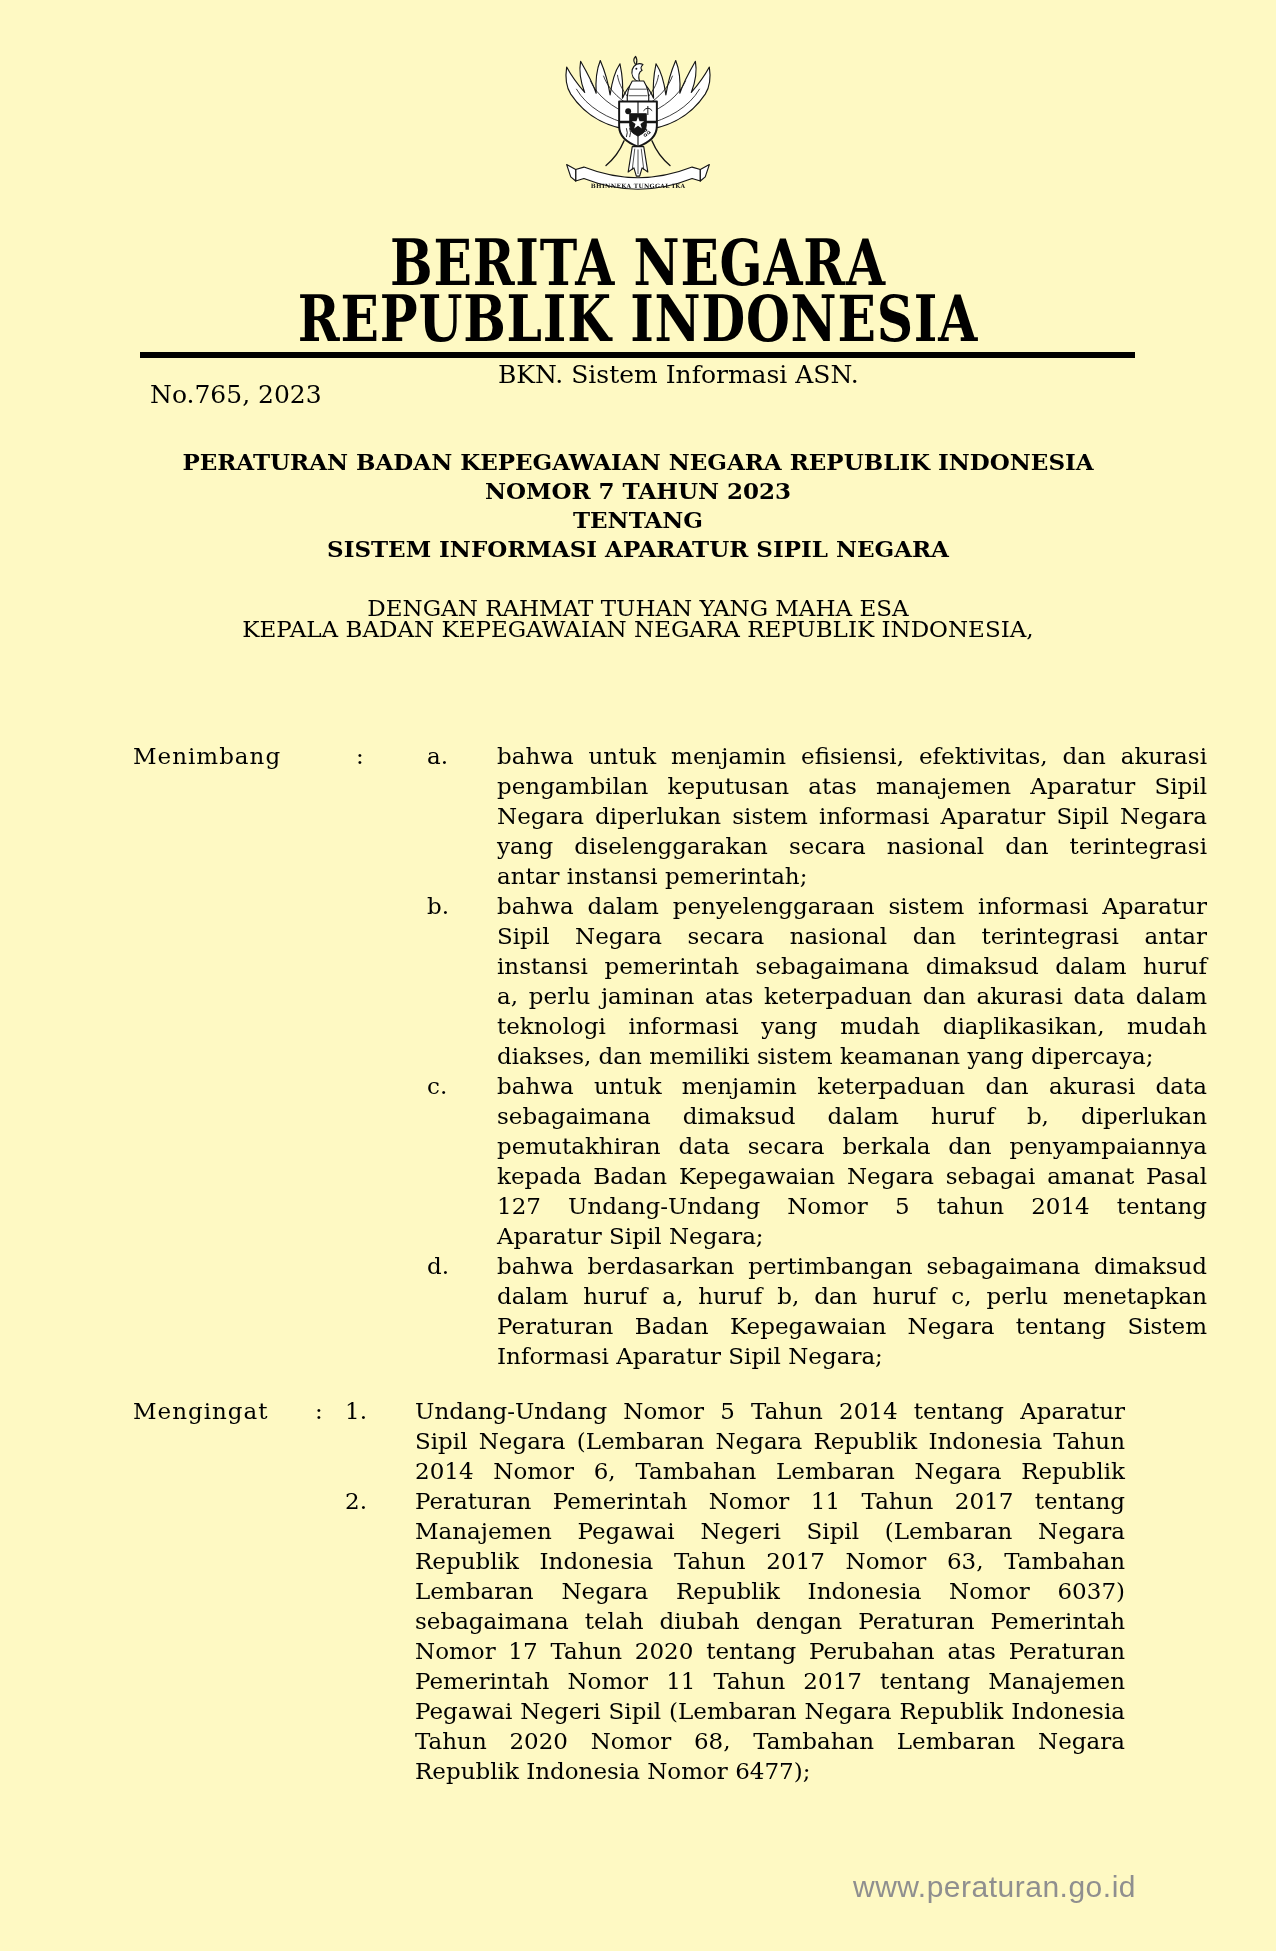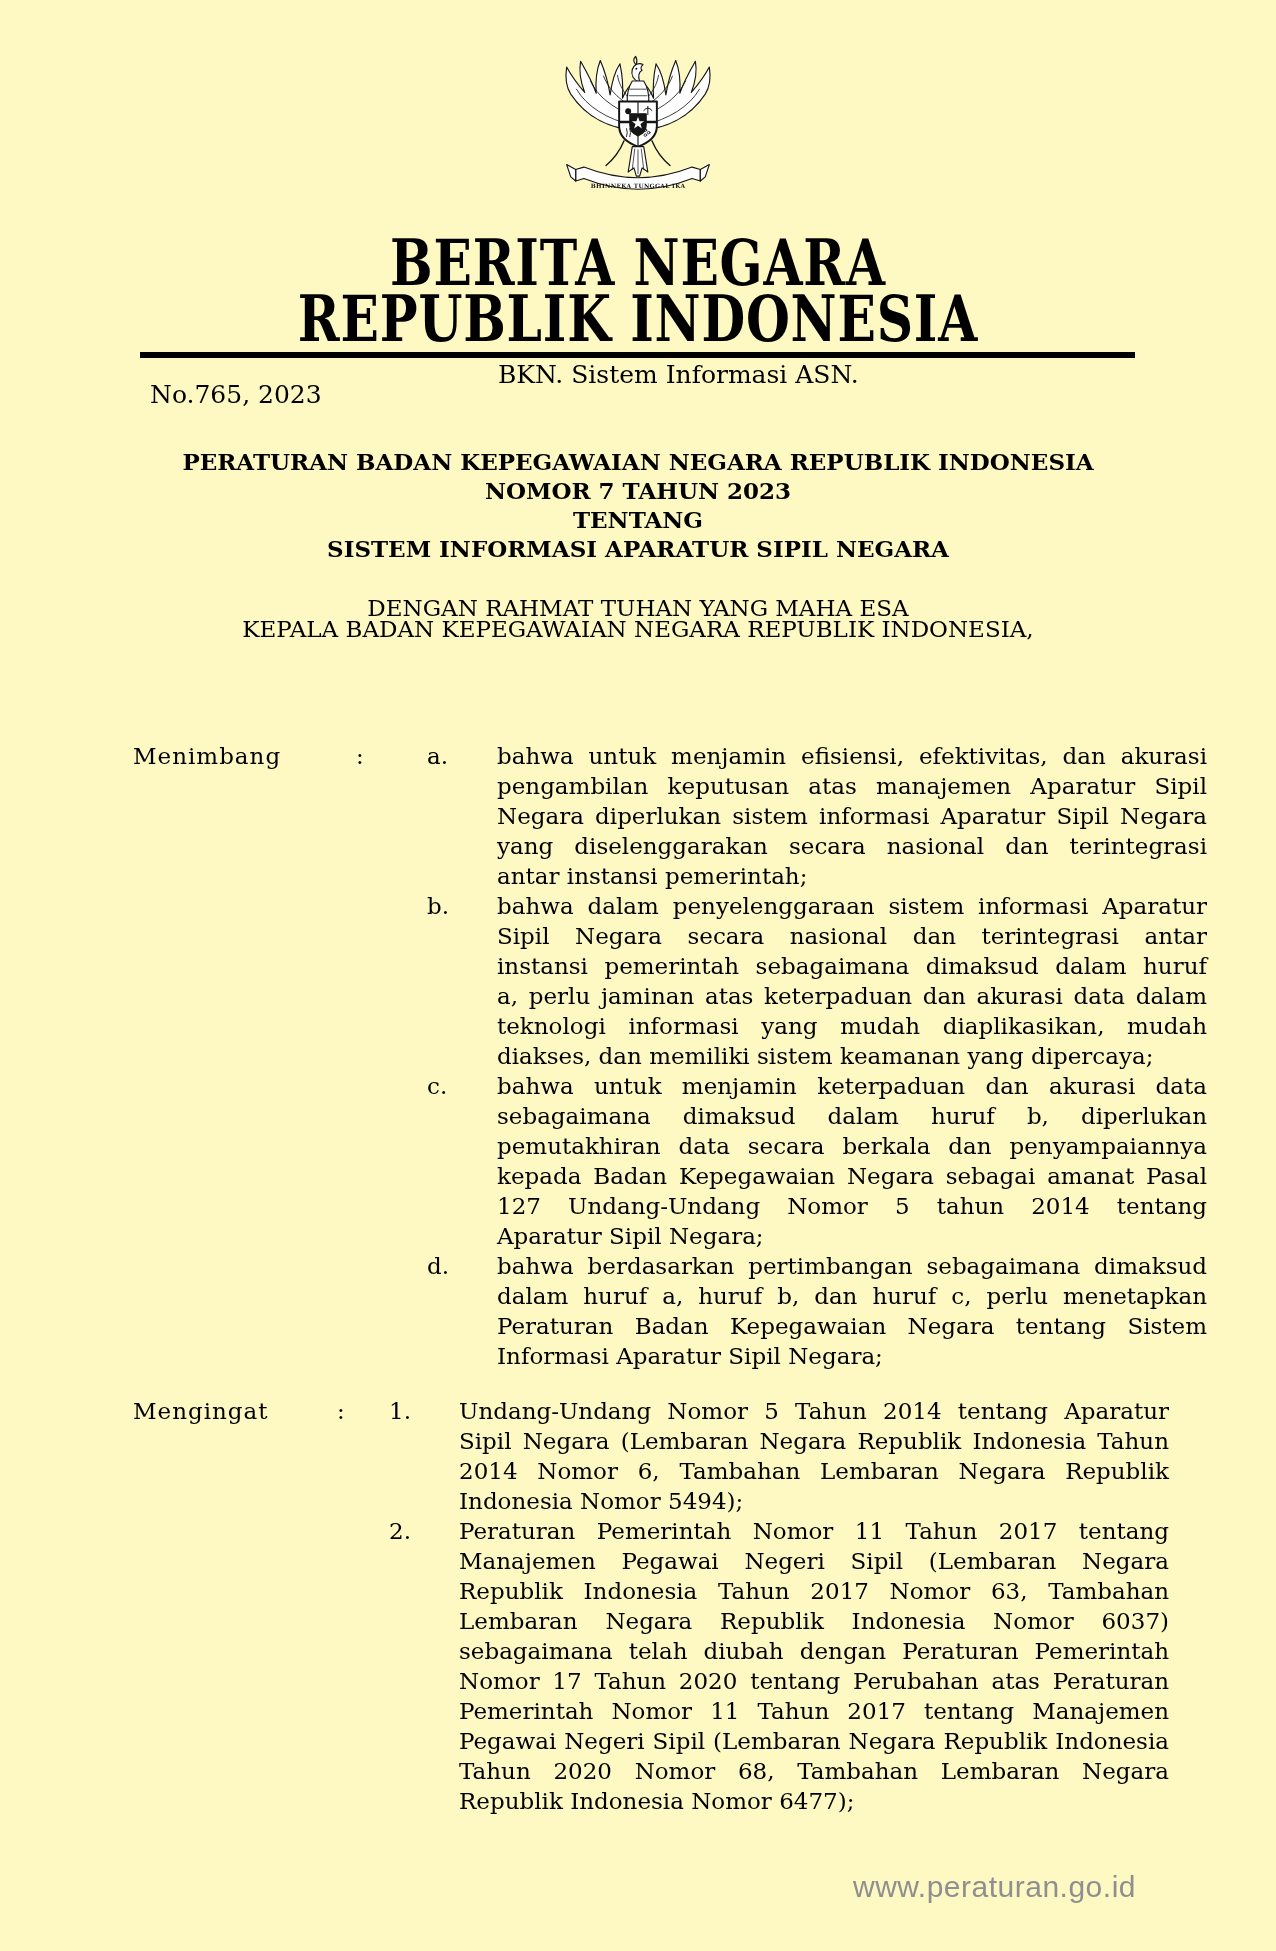--- a/index.html
+++ b/index.html
@@ -24,21 +24,21 @@
   
   .gazette-number { position:absolute; left:150px; top:360px; font-size:25px; line-height:30px; white-space:nowrap;margin-top:20px; }
   .gazette-subject { position:absolute; left:498px; top:360px; font-size:25px; line-height:30px; white-space:nowrap; }
   
   .doc-title { position:absolute; left:0; top:447px; width:100%; text-align:center; font-size:23px; line-height:29px;font-weight:bold; }
   .invocation { position:absolute; left:0; top:594px; width:100%; text-align:center; font-size:23px; line-height:29px; }
   .authority  { position:absolute; left:0; top:615px; width:100%; text-align:center; font-size:23px; line-height:29px; }
   
   .clause { position:absolute; left:133px; display:flex; align-items:flex-start; font-size:23px; line-height:30px; }
   .clause-menimbang { top:741px;gap:41px; }
-  .clause-mengingat { top:1396px;gap:22px; }
+  .clause-mengingat { top:1396px; }
   .clause-label { width:182px; letter-spacing:1px; }
   .clause-colon { width:30px; }
   .clause-items { width:780px; }
   .clause-item  { display:flex; align-items:flex-start; }
   .item-marker  { width:70px; }
   .item-text    { width:710px; }
   .tline { text-align:justify; text-align-last:justify; white-space:normal; }
   .tline-last { text-align-last:left; }
   
   .footer-watermark {
@@ -164,21 +164,20 @@
   <section class="clause clause-mengingat">
     <div class="clause-label">Mengingat</div>
     <div class="clause-colon">:</div>
     <div class="clause-items">
       <div class="clause-item">
         <div class="item-marker">1.</div>
         <div class="item-text">
             <div class="tline">Undang-Undang Nomor 5 Tahun 2014 tentang Aparatur</div>
             <div class="tline">Sipil Negara (Lembaran Negara Republik Indonesia Tahun</div>
             <div class="tline">2014 Nomor 6, Tambahan Lembaran Negara Republik</div>
-            <div class="tline tline-last">Indonesia Nomor 5494);</div>
           </div>
       </div>
       <div class="clause-item">
         <div class="item-marker">2.</div>
         <div class="item-text">
             <div class="tline">Peraturan Pemerintah Nomor 11 Tahun 2017 tentang</div>
             <div class="tline">Manajemen Pegawai Negeri Sipil (Lembaran Negara</div>
             <div class="tline">Republik Indonesia Tahun 2017 Nomor 63, Tambahan</div>
             <div class="tline">Lembaran Negara Republik Indonesia Nomor 6037)</div>
             <div class="tline">sebagaimana telah diubah dengan Peraturan Pemerintah</div>

